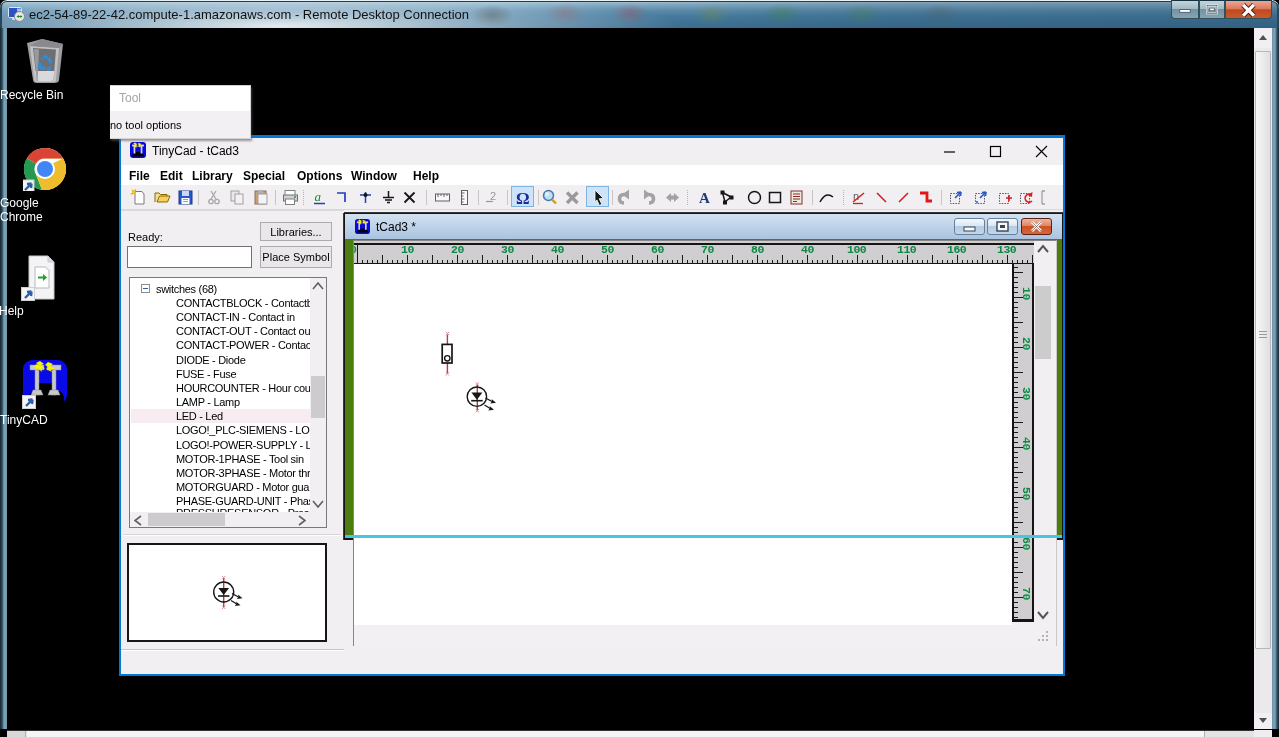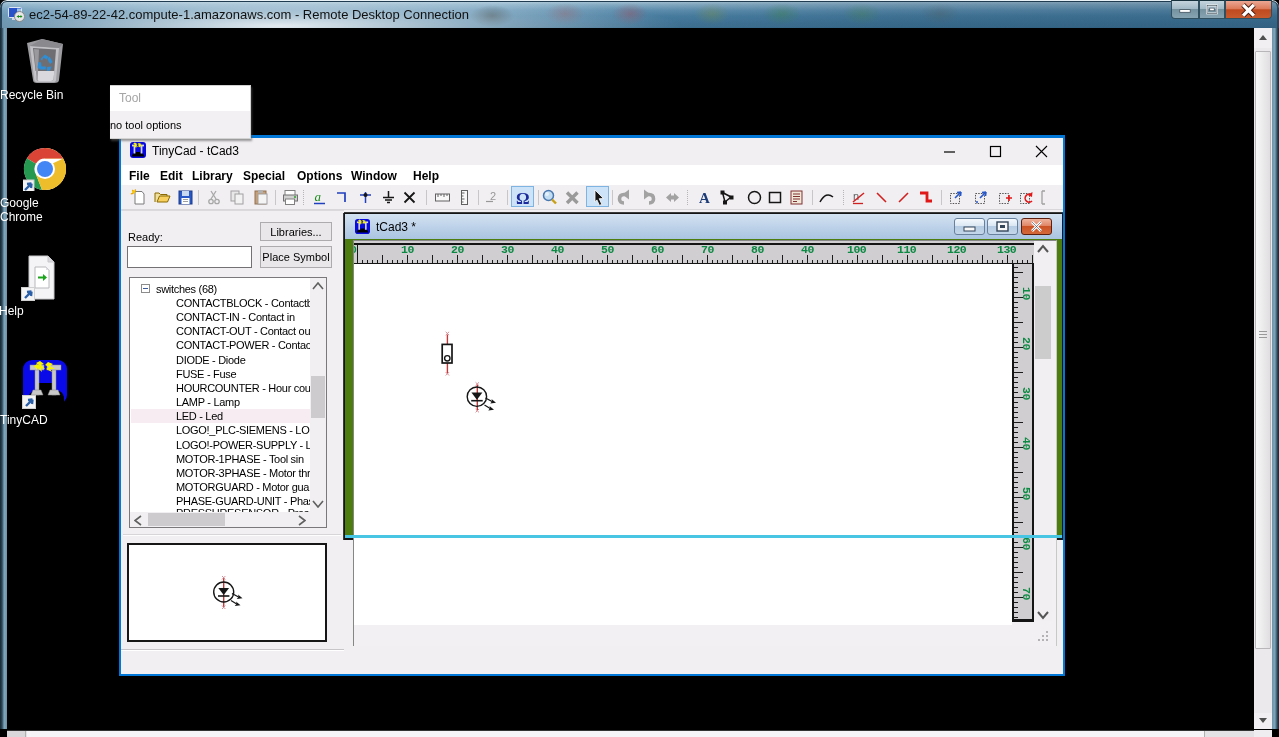--- a/index.html
+++ b/index.html
@@ -516,21 +516,21 @@
           <span class="rnum" style="left:97px;top:2px">20</span>
           <span class="rnum" style="left:147px;top:2px">30</span>
           <span class="rnum" style="left:197px;top:2px">40</span>
           <span class="rnum" style="left:247px;top:2px">50</span>
           <span class="rnum" style="left:297px;top:2px">60</span>
           <span class="rnum" style="left:347px;top:2px">70</span>
           <span class="rnum" style="left:397px;top:2px">80</span>
           <span class="rnum" style="left:447px;top:2px">40</span>
           <span class="rnum" style="left:493px;top:2px">100</span>
           <span class="rnum" style="left:543px;top:2px">110</span>
-          <span class="rnum" style="left:593px;top:2px">120</span>
+          <span class="rnum" style="left:593px;top:2px">160</span>
           <span class="rnum" style="left:643px;top:2px">130</span>
       </div>
       <div id="canvas"><svg width="658" height="361" viewBox="0 0 658 361">
         <line x1="93.4" y1="70.5" x2="93.4" y2="80.4" stroke="#c03a3a" stroke-width="1.4"></line>
         <line x1="93.4" y1="99" x2="93.4" y2="109.5" stroke="#c03a3a" stroke-width="1.4"></line>
         <path d="M91.7 67.8 l3.4 3.4 M95.1 67.8 l-3.4 3.4 M91.7 108.1 l3.4 3.4 M95.1 108.1 l-3.4 3.4" stroke="#d89098" stroke-width="1"></path>
         <rect x="88.2" y="80.4" width="9.8" height="18.6" fill="#fff" stroke="#161616" stroke-width="1.7"></rect>
         <circle cx="93.3" cy="94.3" r="2.7" fill="none" stroke="#161616" stroke-width="1.4"></circle>
         <line x1="123.3" y1="120.5" x2="123.3" y2="146.5" stroke="#c03a3a" stroke-width="1.4"></line>
         <path d="M121.6 118.3 l3.4 3.4 M125 118.3 l-3.4 3.4 M121.6 145 l3.4 3.4 M125 145 l-3.4 3.4" stroke="#d89098" stroke-width="1"></path>

